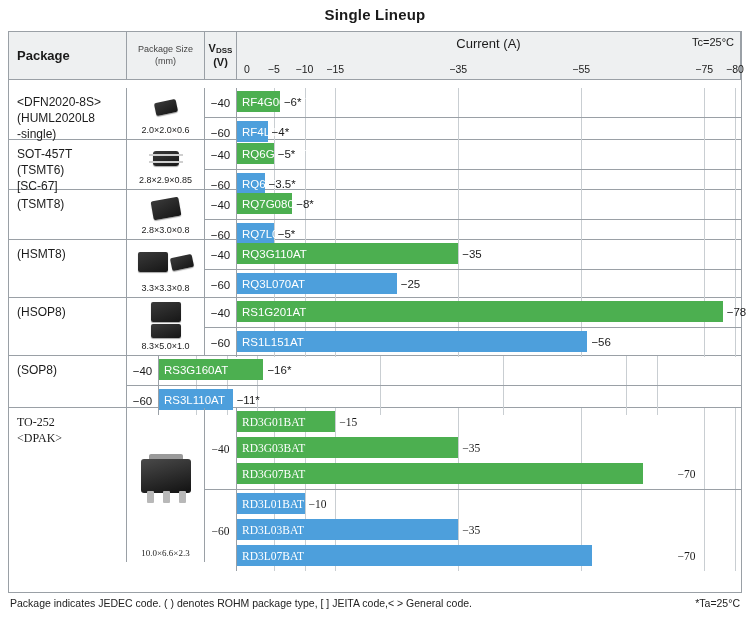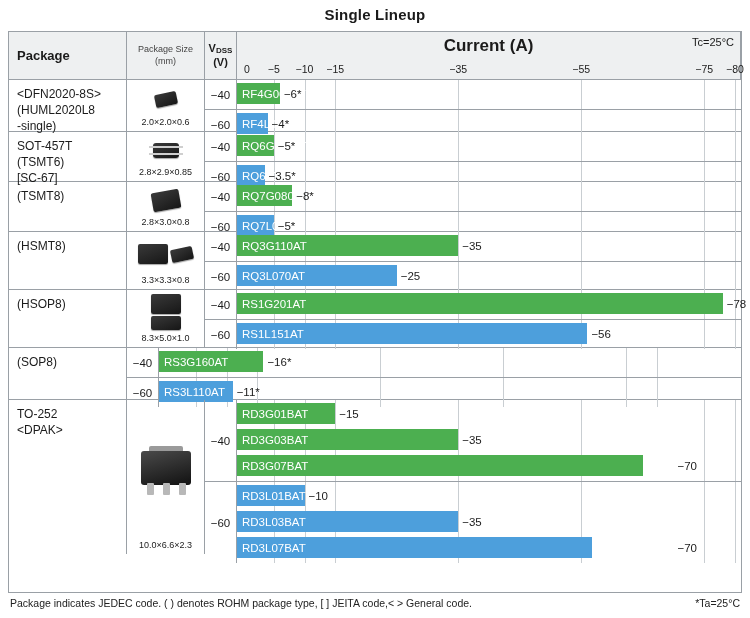--- a/index.html
+++ b/index.html
@@ -43,39 +43,39 @@
   }
   .c-pkg{width:118px;display:flex;align-items:center;padding-left:8px;font-weight:bold;font-size:13px;}
   .c-img{width:78px;display:flex;flex-direction:column;align-items:center;justify-content:center;font-size:9px;color:#444;line-height:1.25;}
   .c-vds{width:32px;display:flex;flex-direction:column;align-items:center;justify-content:center;font-size:11px;font-weight:bold;line-height:1.2;}
   .c-vds .sub{font-size:8px;vertical-align:bottom;}
   .c-cur{flex:1;border-right:none;position:relative;}
   .cur-top{
     position:relative;height:24px;
   }
   .cur-title{
-    position:absolute;left:0;right:0;top:4px;text-align:center;font-weight:bold;font-size:17px;
+    position:absolute;left:0;right:0;top:4px;text-align:center;font-weight:normal;font-size:13px;
   }
   .cur-tc{
     position:absolute;right:6px;top:4px;font-size:11px;
   }
   .cur-ticks{position:absolute;left:0;right:0;bottom:2px;height:14px;}
   .tick{
     position:absolute;top:0;font-size:10.5px;color:#1b1b1b;transform:translateX(-50%);
     white-space:nowrap;
   }
 
   
-  .rows{position:relative;}
+  .rows{position:relative;margin-top:8px;}
   .grp{
     display:flex;
     border-bottom:1px solid #9aa0a6;
     box-sizing:border-box;
   }
-  .grp:last-child{border-bottom:none;}
+  .grp:last-child{border-bottom:none;font-family:Liberation Serif, serif;}
   .g-pkg{
     width:118px;box-sizing:border-box;border-right:1px solid #9aa0a6;
     padding:6px 6px 4px 8px;font-size:12px;line-height:1.35;
   }
   .g-pkg .pk-name{font-weight:normal;}
   .g-img{
     width:78px;box-sizing:border-box;border-right:1px solid #9aa0a6;
     display:flex;flex-direction:column;align-items:center;justify-content:flex-end;
     padding-bottom:3px;position:relative;
   }

